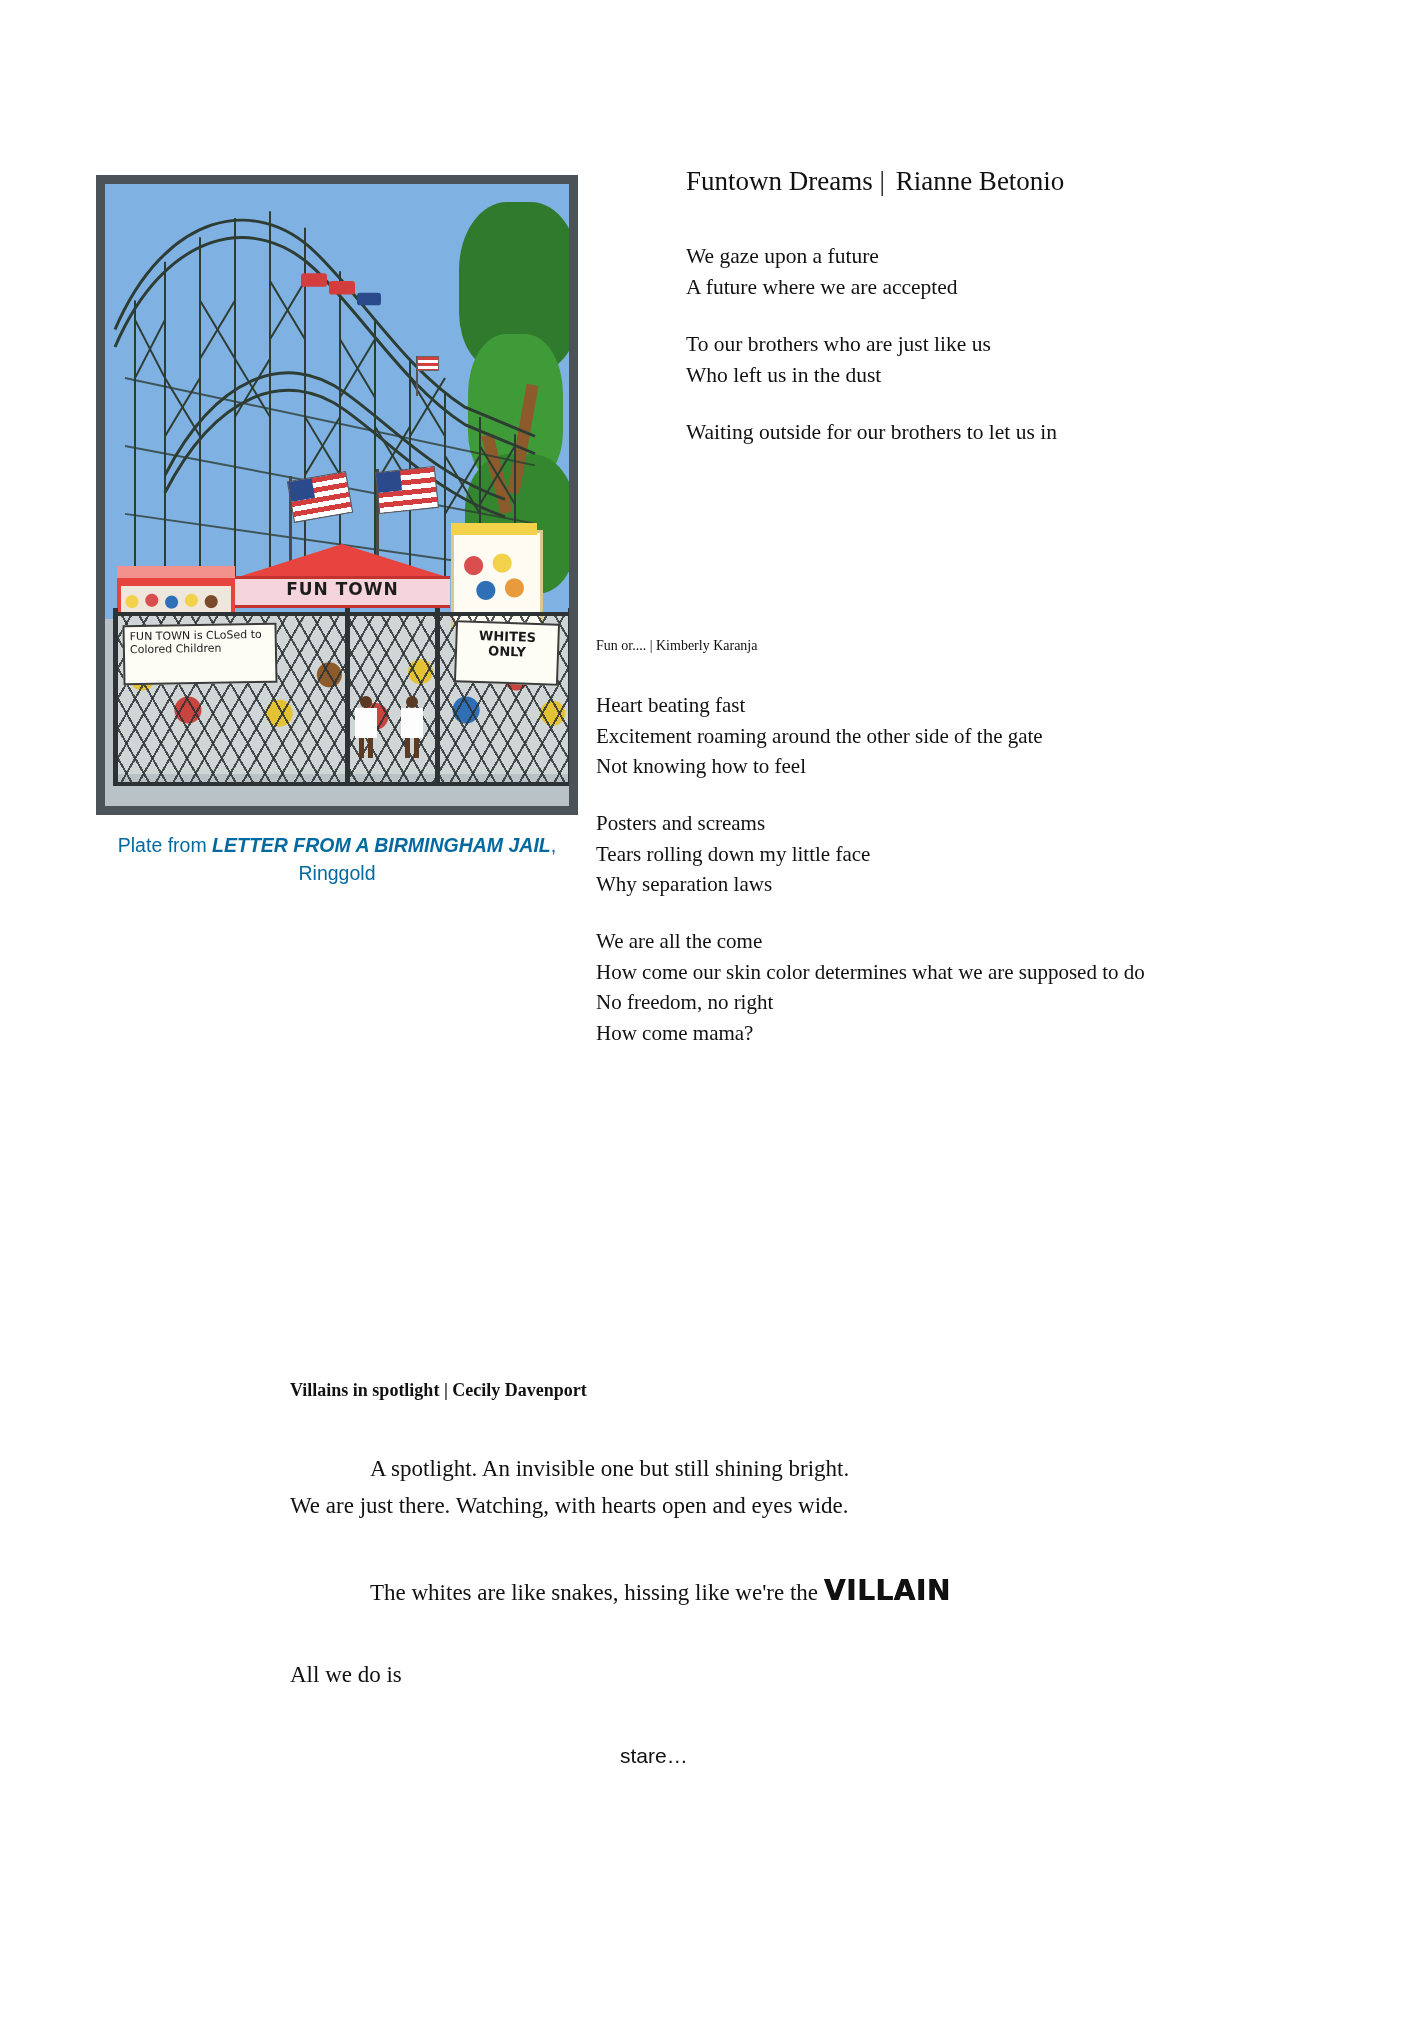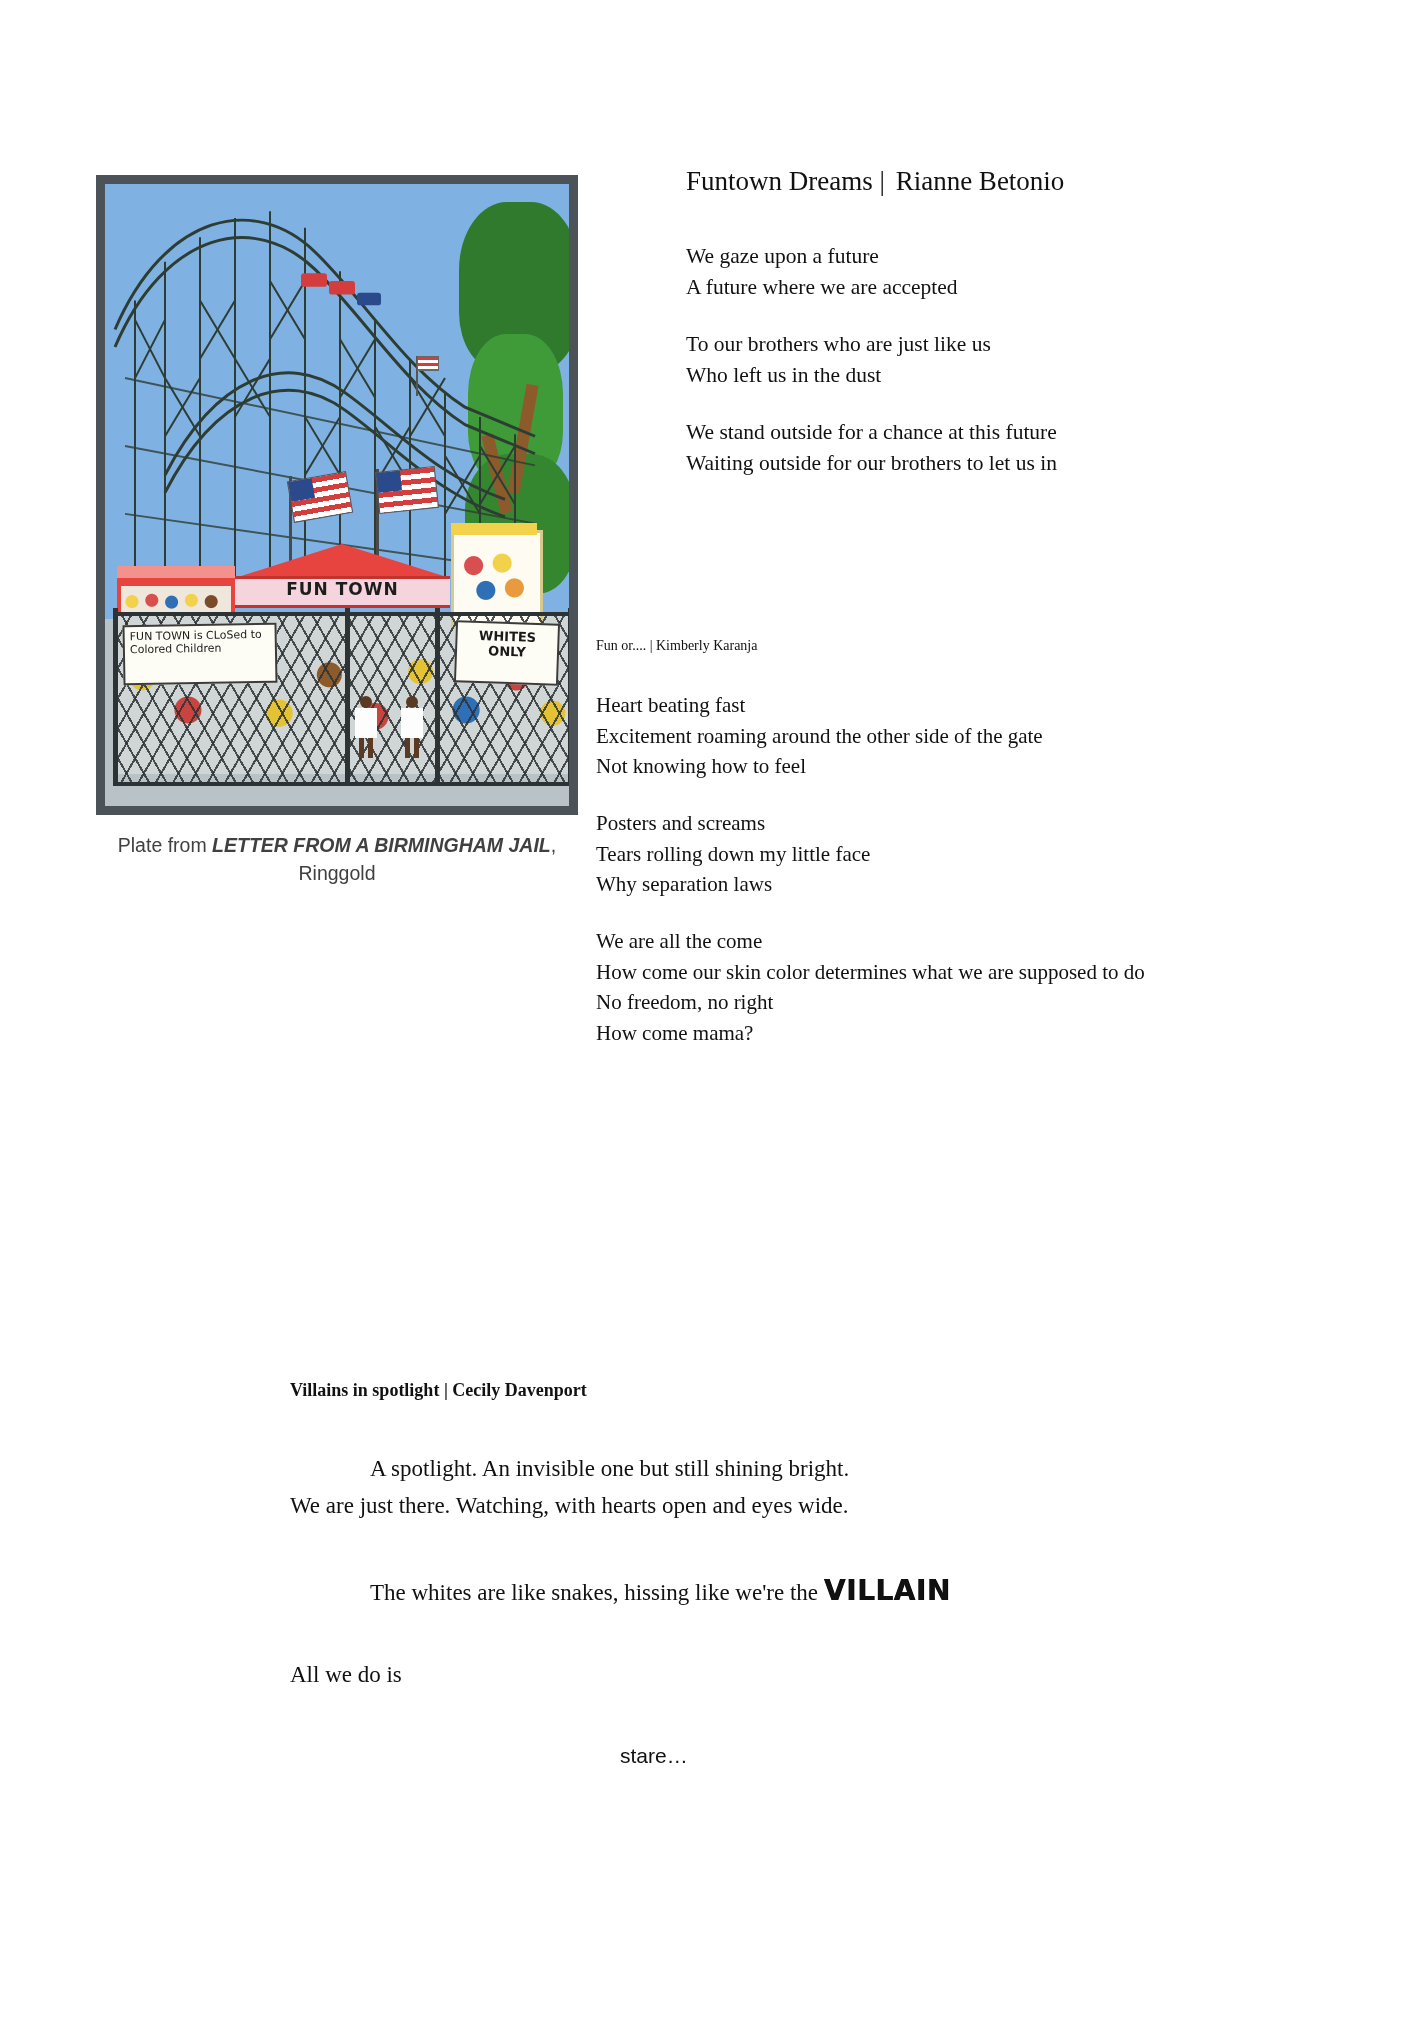--- a/index.html
+++ b/index.html
@@ -228,21 +228,21 @@
   .kid.k1 { left: 250px; }
   .kid.k2 { left: 296px; }
 
   .caption {
     width: 482px;
     margin-top: 16px;
     text-align: center;
     font-family: "Liberation Sans", sans-serif;
     font-size: 19.5px;
     line-height: 1.45;
-    color: #404040;
+    color: #0369a1;
   }
   .caption .ital { font-style: italic; font-weight: bold; }
 
   
   .poem-col {
     position: absolute;
     left: 636px;
     top: 166px;
     width: 700px;
   }
@@ -454,21 +454,20 @@
 
   <div class="stanza">
     <div>We gaze upon a future</div>
     <div>A future where we are accepted</div>
   </div>
   <div class="stanza">
     <div>To our brothers who are just like us</div>
     <div>Who left us in the dust</div>
   </div>
   <div class="stanza">
-    <div>We stand outside for a chance at this future</div>
     <div>Waiting outside for our brothers to let us in</div>
   </div>
 </div>
 
 <div class="poem2">
   <div class="h">
     <span>Fun or....</span>
     <span>|</span>
     <span>Kimberly Karanja</span>
   </div>

